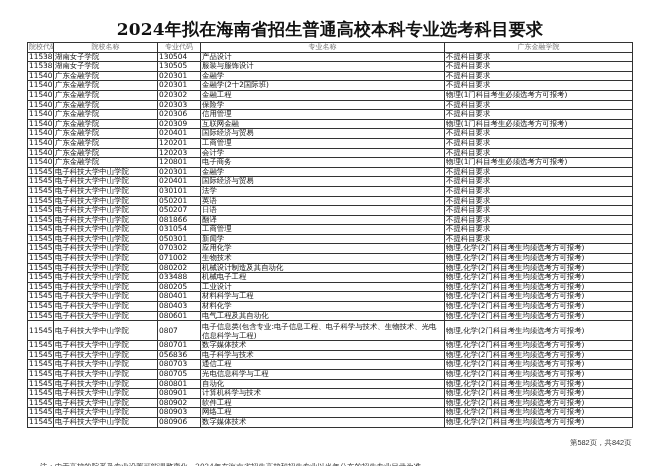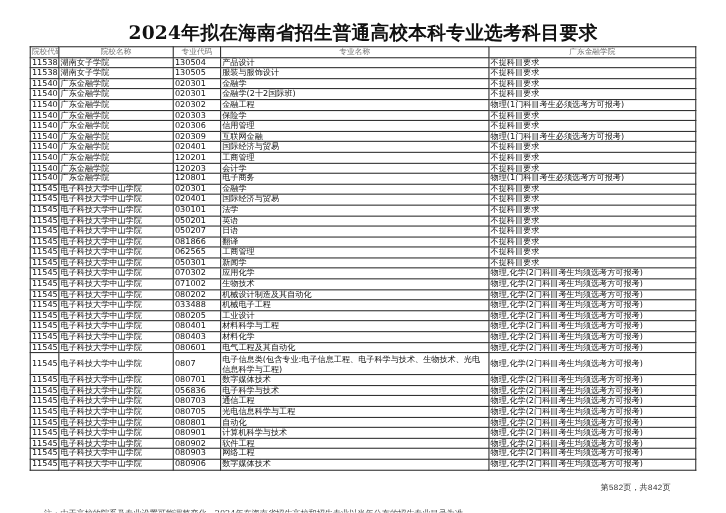--- a/index.html
+++ b/index.html
@@ -9,21 +9,21 @@
   table.grid col.c0 { width:26px; }
   table.grid col.c1 { width:104px; }
   table.grid col.c2 { width:43px; }
   table.grid col.c3 { width:244px; }
   table.grid col.c4 { width:188px; }
   table.grid th, table.grid td { border:1px solid #333; padding:0 1px; height:8.6px; line-height:8.6px; font-size:7.4px; white-space:nowrap; overflow:hidden; vertical-align:middle; }
   table.grid th { font-family:"DejaVu Serif", serif; font-weight:normal; color:#777; text-align:center; font-size:7px; }
   table.grid td.code { text-align:right;margin-top:37px; }
   table.grid td.tall { height:19px; line-height:9px; white-space:normal; }
   .footer-note { position:absolute; left:40px; top:462px; font-family:"DejaVu Serif", serif; font-size:7.4px; color:#333; }
-  .footer-page { position:absolute; left:546px; top:438px; font-family:Liberation Mono, monospace; font-size:7.4px; color:#333; }
+  .footer-page { position:absolute; left:570px; top:438px; font-family:Liberation Sans, sans-serif; font-size:7.4px; color:#333; }
 </style>
 </head>
 <body>
 
 <div class="title">2024年拟在海南省招生普通高校本科专业选考科目要求</div>
 
 <table class="grid">
   <colgroup>
       <col class="c0">
       <col class="c1">
@@ -163,21 +163,21 @@
       <tr>
         <td class="code">11545</td>
         <td>电子科技大学中山学院</td>
         <td>081866</td>
         <td>翻译</td>
         <td>不提科目要求</td>
       </tr>
       <tr>
         <td class="code">11545</td>
         <td>电子科技大学中山学院</td>
-        <td>062565</td>
+        <td>031054</td>
         <td>工商管理</td>
         <td>不提科目要求</td>
       </tr>
       <tr>
         <td class="code">11545</td>
         <td>电子科技大学中山学院</td>
         <td>050301</td>
         <td>新闻学</td>
         <td>不提科目要求</td>
       </tr>

